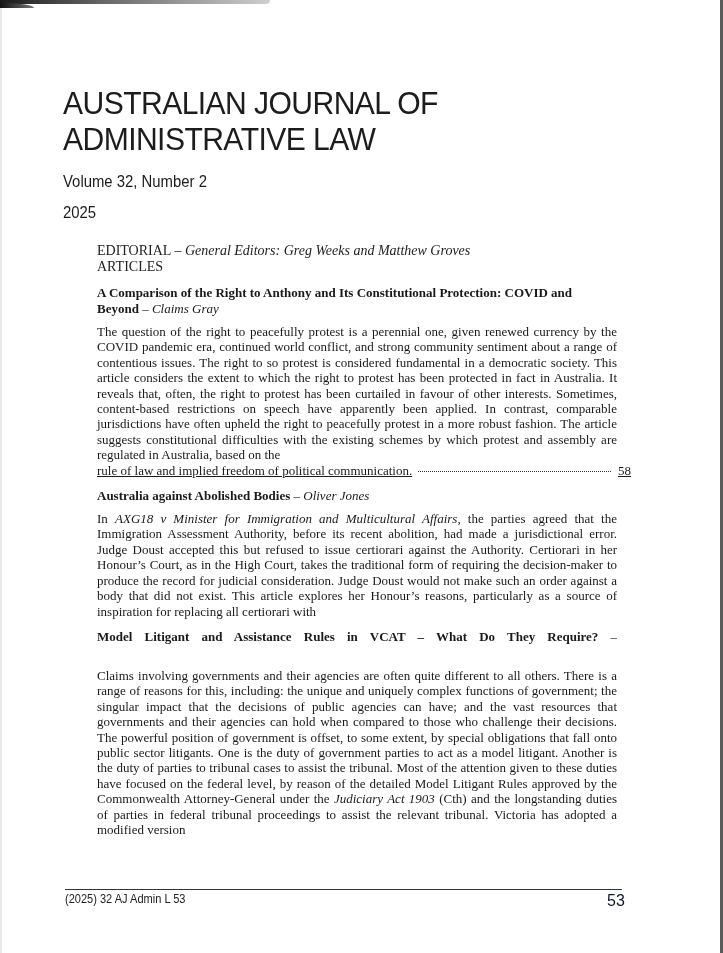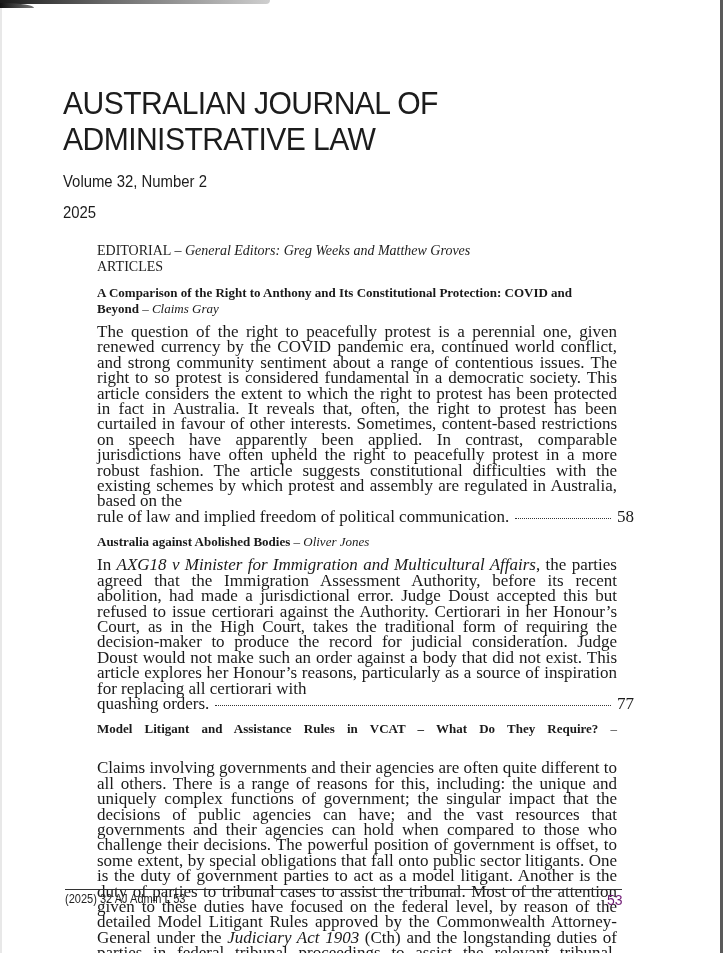--- a/index.html
+++ b/index.html
@@ -42,36 +42,36 @@
     .section-head { font-size: 14px; line-height: 16px; color: #222; }
     .section-head i { font-style: italic; }
     .row { display: flex; align-items: baseline; }
     .dots {
       flex: 1; margin: 0 6px; border-bottom: 1.5px dotted #333; height: 0; transform: translateY(-3px);
     }
     .page-num { width: 14px; text-align: right; flex: none; margin-right: -14px; }
     .toc-title { font-weight: bold; line-height: 16px; }
     .author { font-weight: normal; font-style: italic; }
     .abstract {
-      text-align: justify; line-height: 15.4px; font-size: 17px; color: #1a1a1a;
+      text-align: justify; line-height: 15.4px; font-size: 13px; color: #1a1a1a;
     }
-    .abstract .last { display: flex; align-items: baseline; }
+    .abstract .last { display: flex; align-items: baseline; text-decoration: underline; }
     .abstract .last .dots { margin-left: 6px; }
 
     .footer-rule {
       position: absolute; left: 65px; top: 889px; width: 557px; height: 1px; background: #333;
     }
     .footer-left {
       position: absolute; left: 65px; top: 892px;
       font-family: "Liberation Sans", sans-serif; font-size: 12px; color: #222;
       transform: scaleX(0.92); transform-origin: left top;
     }
     .footer-right {
       position: absolute; left: 607px; top: 892px;
-      font-family: "Liberation Sans", sans-serif; font-size: 14px; color: #701a75;
+      font-family: "Liberation Sans", sans-serif; font-size: 16px; color: #0f172a;
     }
   </style>
 </head>
 <body>
 
 <div class="top-shadow"></div>
 <div class="top-shadow2"></div>
 <div class="left-edge"></div>
 <div class="right-edge"></div>
 
@@ -98,25 +98,20 @@
         <span class="dots"></span>
         <span class="page-num">58</span>
       </div>
     </div>
   </div>
 
   <div style="margin-top:10px;">
     <div class="toc-title"><span>Australia against Abolished Bodies</span><span style="font-weight:normal"> – </span><span class="author">Oliver Jones</span></div>
     <div class="abstract" style="margin-top:7px;">
       <span>In </span><i>AXG18 v Minister for Immigration and Multicultural Affairs</i><span>, the parties agreed that the Immigration Assessment Authority, before its recent abolition, had made a jurisdictional error. Judge Doust accepted this but refused to issue certiorari against the Authority. Certiorari in her Honour’s Court, as in the High Court, takes the traditional form of requiring the decision-maker to produce the record for judicial consideration. Judge Doust would not make such an order against a body that did not exist. This article explores her Honour’s reasons, particularly as a source of inspiration for replacing all certiorari with</span>
-      <div class="last">
-        <span>quashing orders.</span>
-        <span class="dots"></span>
-        <span class="page-num">77</span>
-      </div>
     </div>
   </div>
 
   <div style="margin-top:10px;">
     <div class="toc-title" style="text-align:justify; text-align-last:justify;"><span>Model Litigant and Assistance Rules in VCAT – What Do They Require?</span><span style="font-weight:normal"> – </span></div>
     <div class="abstract" style="margin-top:23px;">
       <span>Claims involving governments and their agencies are often quite different to all others. There is a range of reasons for this, including: the unique and uniquely complex functions of government; the singular impact that the decisions of public agencies can have; and the vast resources that governments and their agencies can hold when compared to those who challenge their decisions. The powerful position of government is offset, to some extent, by special obligations that fall onto public sector litigants. One is the duty of government parties to act as a model litigant. Another is the duty of parties to tribunal cases to assist the tribunal. Most of the attention given to these duties have focused on the federal level, by reason of the detailed Model Litigant Rules approved by the Commonwealth Attorney-General under the </span><i>Judiciary Act 1903</i><span> (Cth) and the longstanding duties of parties in federal tribunal proceedings to assist the relevant tribunal. Victoria has adopted a modified version</span>
     </div>
   </div>
 

